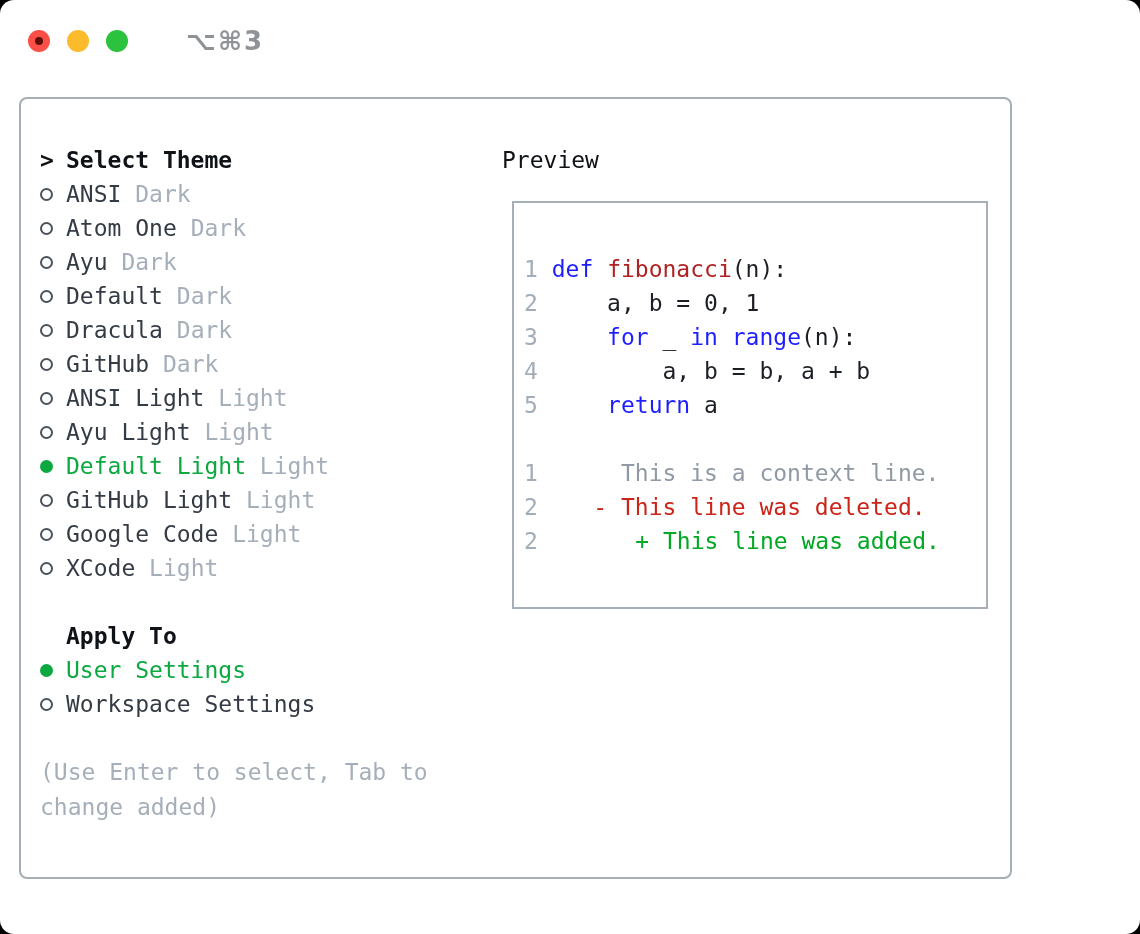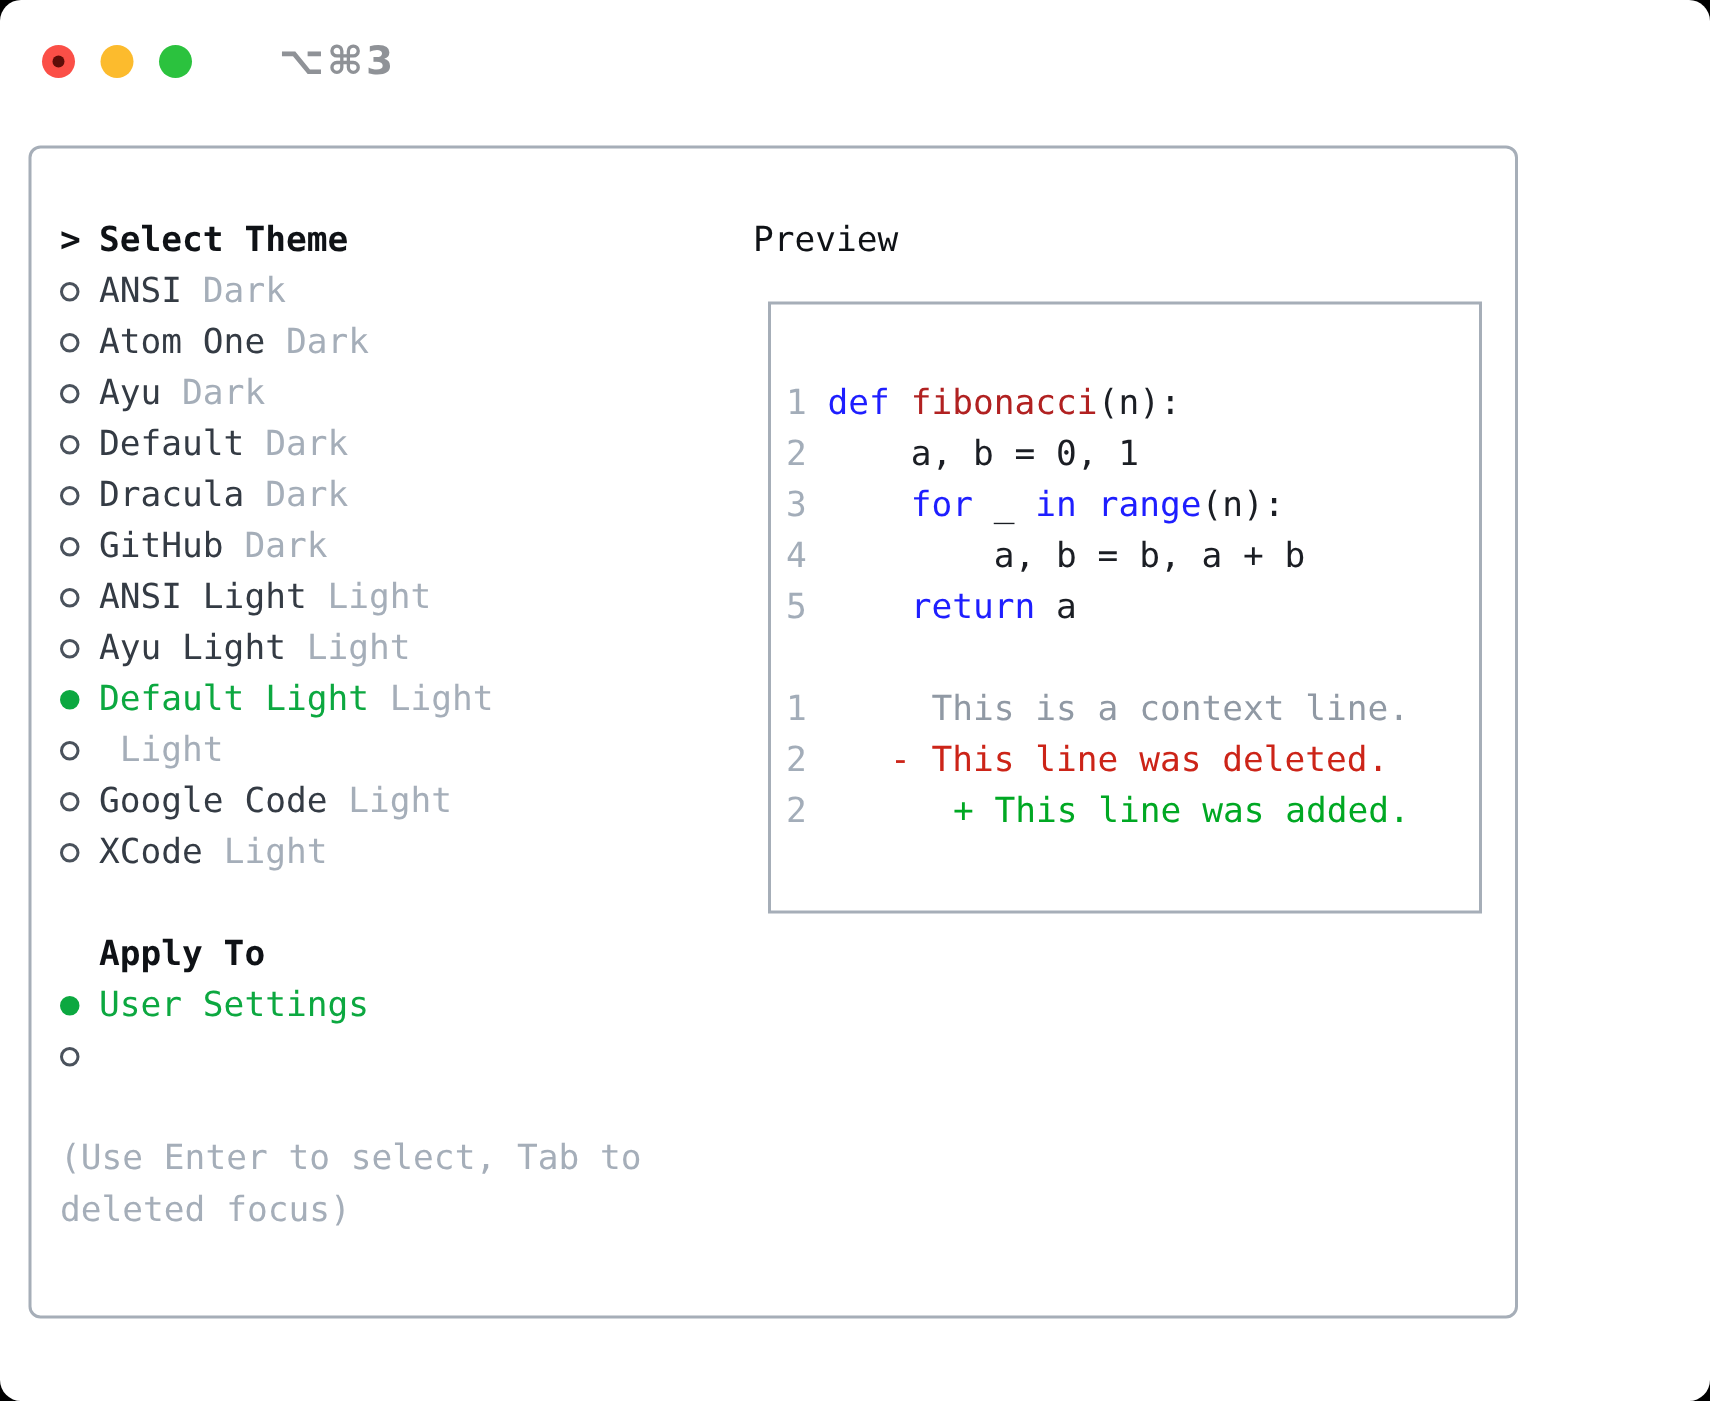--- a/index.html
+++ b/index.html
@@ -114,20 +114,21 @@
     <span class="name">Ayu Light</span>
   <span class="type">Light</span></div>
 
   <div class="row selected">
     <span class="marker"><span class="dot"></span></span>
     <span class="name">Default Light</span>
   <span class="type">Light</span></div>
 
   <div class="row">
     <span class="marker"><span class="dot"></span></span>
+    <span class="name">GitHub Light</span>
   <span class="type">Light</span></div>
 
   <div class="row">
     <span class="marker"><span class="dot"></span></span>
     <span class="name">Google Code</span>
   <span class="type">Light</span></div>
 
   <div class="row">
     <span class="marker"><span class="dot"></span></span>
     <span class="name">XCode</span>
@@ -142,26 +143,27 @@
       </div>
 
       <div id="apply-list">
   <div class="row selected">
     <span class="marker"><span class="dot"></span></span>
     <span class="name">User Settings</span>
   </div>
 
   <div class="row">
     <span class="marker"><span class="dot"></span></span>
+    <span class="name">Workspace Settings</span>
   </div>
 </div>
 
       <div class="spacer"></div>
 
-      <div class="hint" id="hint"><div>(Use Enter to select, Tab to</div><div>deleted focus)</div></div>
+      <div class="hint" id="hint"><div>(Use Enter to select, Tab to</div><div>change added)</div></div>
     </div>
 
     <div class="right-header">Preview</div>
 
     <div class="preview-box">
       <div class="code" id="code"><div class="cl"><span class="ln">1</span> <span class="kw">def</span><span class="plain"> </span><span class="fn">fibonacci</span><span class="plain">(n):</span></div><div class="cl"><span class="ln">2</span> <span class="plain">    a, b = 0, 1</span></div><div class="cl"><span class="ln">3</span> <span class="plain">    </span><span class="kw">for</span><span class="plain"> _ </span><span class="kw">in</span><span class="plain"> </span><span class="kw">range</span><span class="plain">(n):</span></div><div class="cl"><span class="ln">4</span> <span class="plain">        a, b = b, a + b</span></div><div class="cl"><span class="ln">5</span> <span class="plain">    </span><span class="kw">return</span><span class="plain"> a</span></div><div class="cl"><span class="ln"></span>&nbsp;</div><div class="cl"><span class="ln">1</span> <span class="ctx">     This is a context line.</span></div><div class="cl"><span class="ln">2</span> <span class="plain">   </span><span class="del">- This line was deleted.</span></div><div class="cl"><span class="ln">2</span> <span class="plain">   </span><span class="add">+ This line was added.</span></div></div>
     </div>
 
   </div>
 </div>

